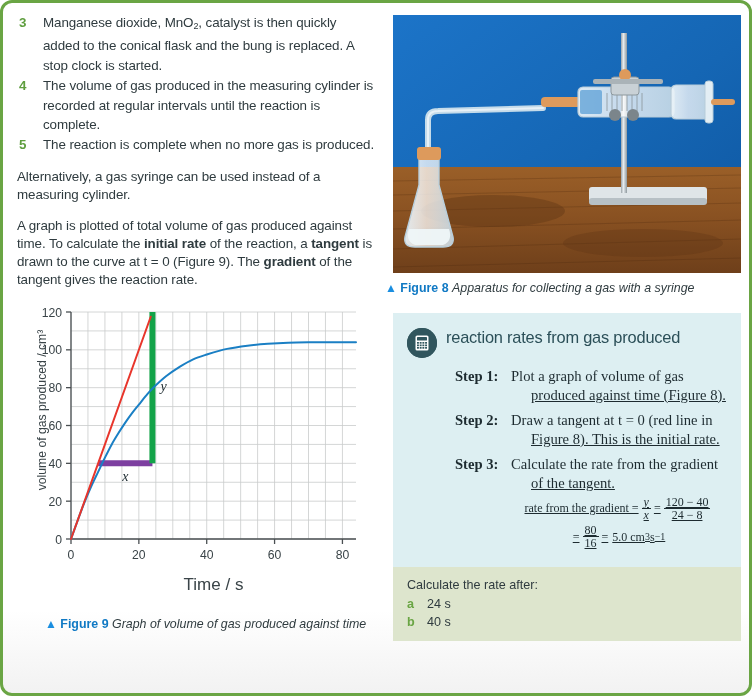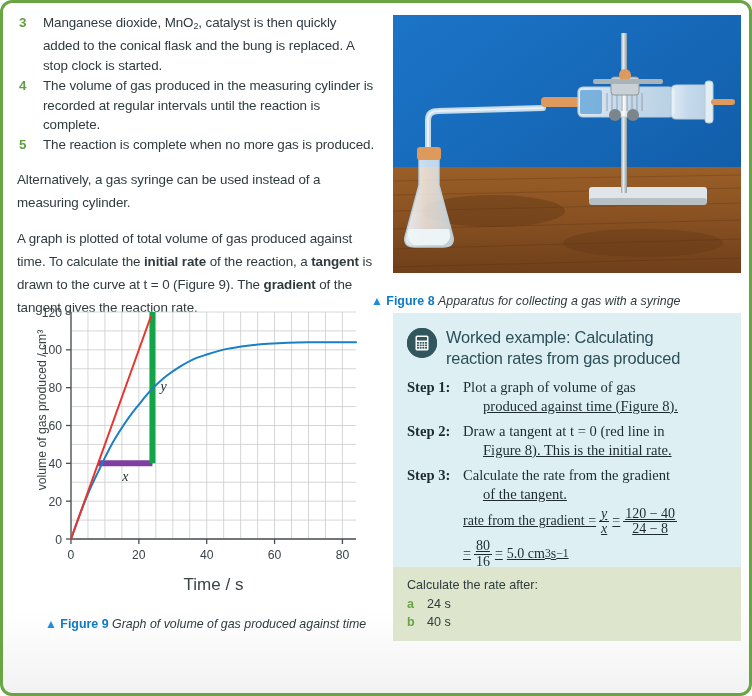--- a/index.html
+++ b/index.html
@@ -33,21 +33,21 @@
     line-height:19.4px;
     color:#2f3b3f;
     letter-spacing:-0.1px;
   }
   ol.steps li .num{
     position:absolute;left:2px;top:0;
     font-weight:bold;color:#5f9e3f;font-size:13.4px;
   }
   sub{font-size:9px;vertical-align:-2px;}
   p.body-para{
-    font-size:13.4px;line-height:23px;color:#2f3b3f;
+    font-size:13.4px;line-height:18px;color:#2f3b3f;
     margin:13px 0 0 0;letter-spacing:-0.1px;
   }
   p.body-para b{color:#2f3b3f;font-weight:bold;}
 
   
   .chart-wrap{position:absolute;left:8px;top:300px;width:360px;height:310px;}
   .ylab{
     position:absolute;left:-64px;top:100px;
     width:190px;text-align:center;
     transform:rotate(-90deg);
@@ -65,52 +65,52 @@
   .fig-cap .tri{color:#1a8ee0;font-size:12px;}
   .fig-cap b{font-weight:bold;color:#1079c4;}
   .fig-cap i{font-style:italic;color:#2f3b3f;}
 
   
   .photo{
     position:absolute;left:390px;top:12px;width:348px;height:258px;
     overflow:hidden;background:#1d6fc0;
   }
   .photo-cap{
-    position:absolute;left:368px;top:278px;width:352px;
-    font-size:12.4px;color:#1079c4;margin-top:13px;
+    position:absolute;left:382px;top:278px;width:352px;
+    font-size:12.4px;color:#1079c4;
   }
   .photo-cap .tri{color:#1a8ee0;font-size:12px;}
   .photo-cap b{font-weight:bold;}
   .photo-cap i{font-style:italic;color:#2f3b3f;}
 
   .we-box{
     position:absolute;left:390px;top:310px;width:348px;height:272px;
     background:#ddeff2;box-sizing:border-box;padding:14px 14px 10px 14px;
   }
   .we-head{display:flex;align-items:flex-start;gap:9px;}
   .we-icon{
     flex:0 0 auto;width:30px;height:30px;border-radius:50%;
     background:#31565e;position:relative;margin-top:1px;
   }
   .we-title{
     font-size:16.4px;line-height:21px;color:#2b4f58;
     letter-spacing:-0.2px;
   }
-  .steps-list{margin-top:9px;}
+  .steps-list{margin-top:9px;margin-left:48px;}
   .we-step{
     display:flex;font-family:"Liberation Serif", serif;
     font-size:14.6px;line-height:18.6px;color:#1d2b30;
     margin-bottom:7px;
   }
   .we-step .lbl{flex:0 0 56px;font-weight:bold;white-space:nowrap;}
   .we-step .txt{flex:1;}
   .we-step .txt .ind{display:block;padding-left:20px;text-decoration:underline;}
   .mathline{
-    font-family:"Liberation Serif", serif;font-size:14px;color:#1d2b30;
-    display:flex;align-items:center;flex-wrap:wrap;
+    font-family:"Liberation Serif", serif;font-size:12px;color:#1d2b30;
+    display:flex;align-items:center;flex-wrap:wrap;justify-content:center;
   }
   .frac{display:inline-flex;flex-direction:column;align-items:center;
         vertical-align:middle;margin:0 3px;line-height:1.05;}
   .frac .nu{border-bottom:1px solid #1d2b30;padding:0 2px;}
   .frac .de{padding:0 2px;}
   .ital{font-style:italic;}
 
   .q-box{
     position:absolute;left:390px;top:564px;width:348px;height:74px;
     background:#dde5cd;box-sizing:border-box;padding:11px 14px;
@@ -317,21 +317,20 @@
             <rect x="15.4" y="16.5" width="1.9" height="1.7"></rect>
               <rect x="18.1" y="16.5" width="1.9" height="1.7"></rect>
             <rect x="10" y="19" width="1.9" height="1.7"></rect>
               <rect x="12.7" y="19" width="1.9" height="1.7"></rect>
             <rect x="15.4" y="19" width="1.9" height="1.7"></rect>
               <rect x="18.1" y="19" width="1.9" height="1.7"></rect>
           </g>
         </svg>
       </div>
       <div class="we-title">
-        <div>Worked example: Calculating</div>
         <div>reaction rates from gas produced</div>
       </div>
     </div>
 
     <div class="steps-list">
       <div class="we-step">
         <span class="lbl">Step 1:</span>
         <span class="txt">
           <span>Plot a graph of volume of gas</span>
           <span class="ind">produced against time (Figure 8).</span>

